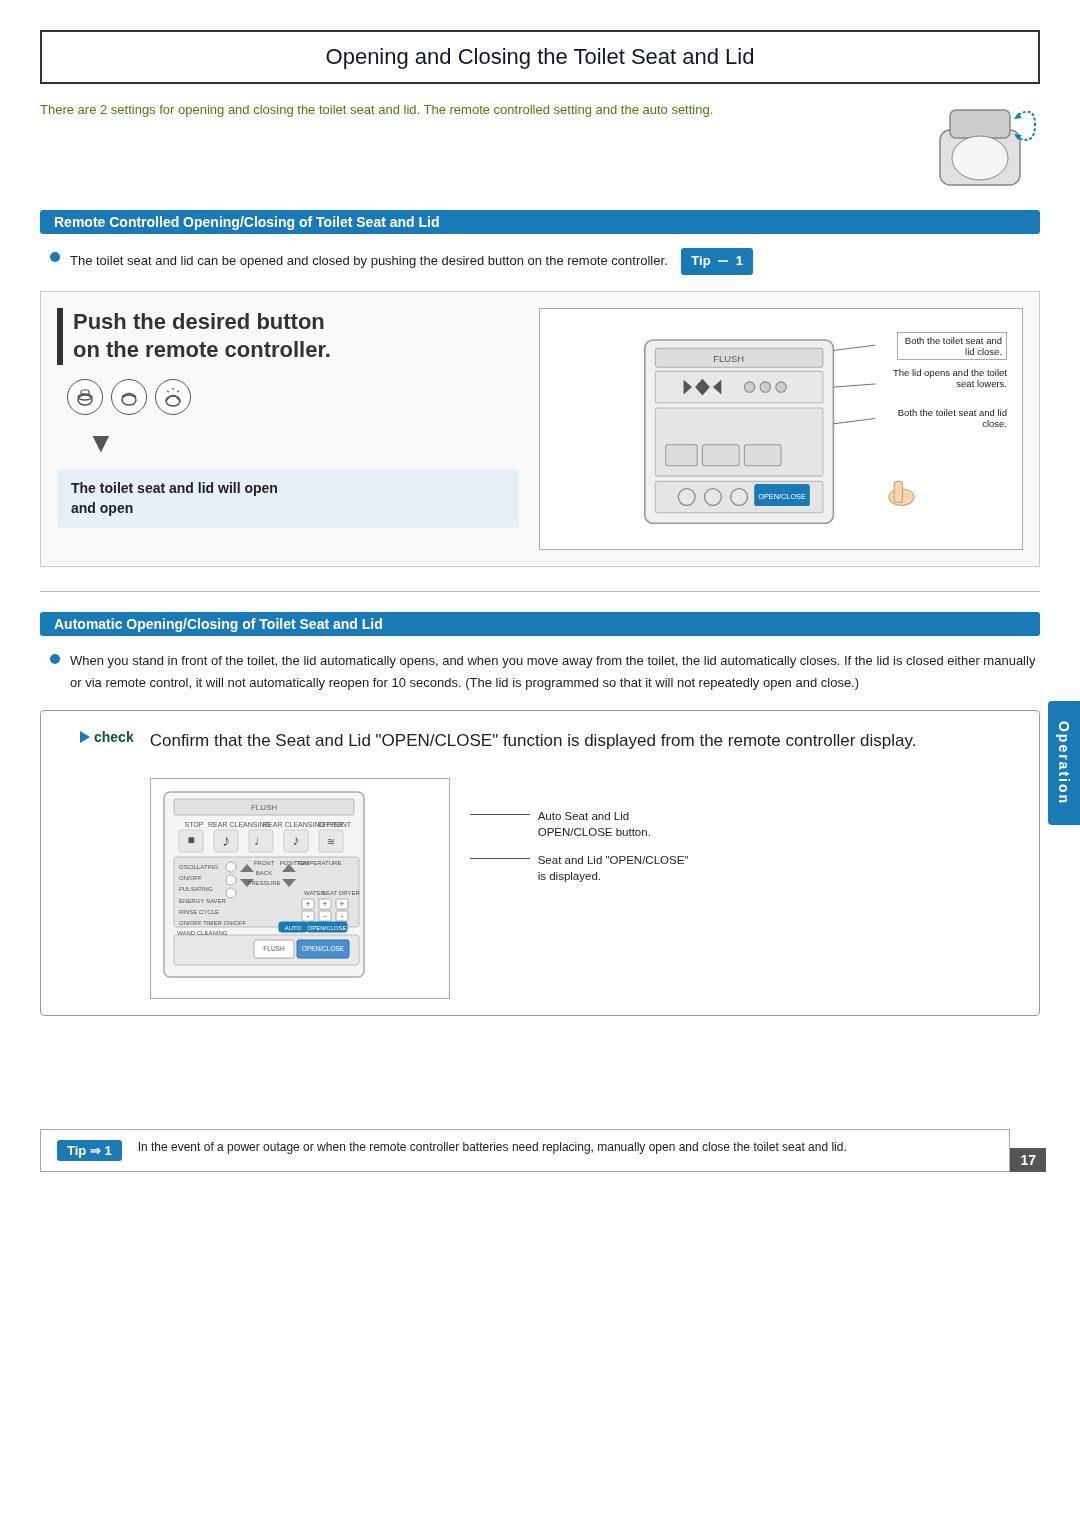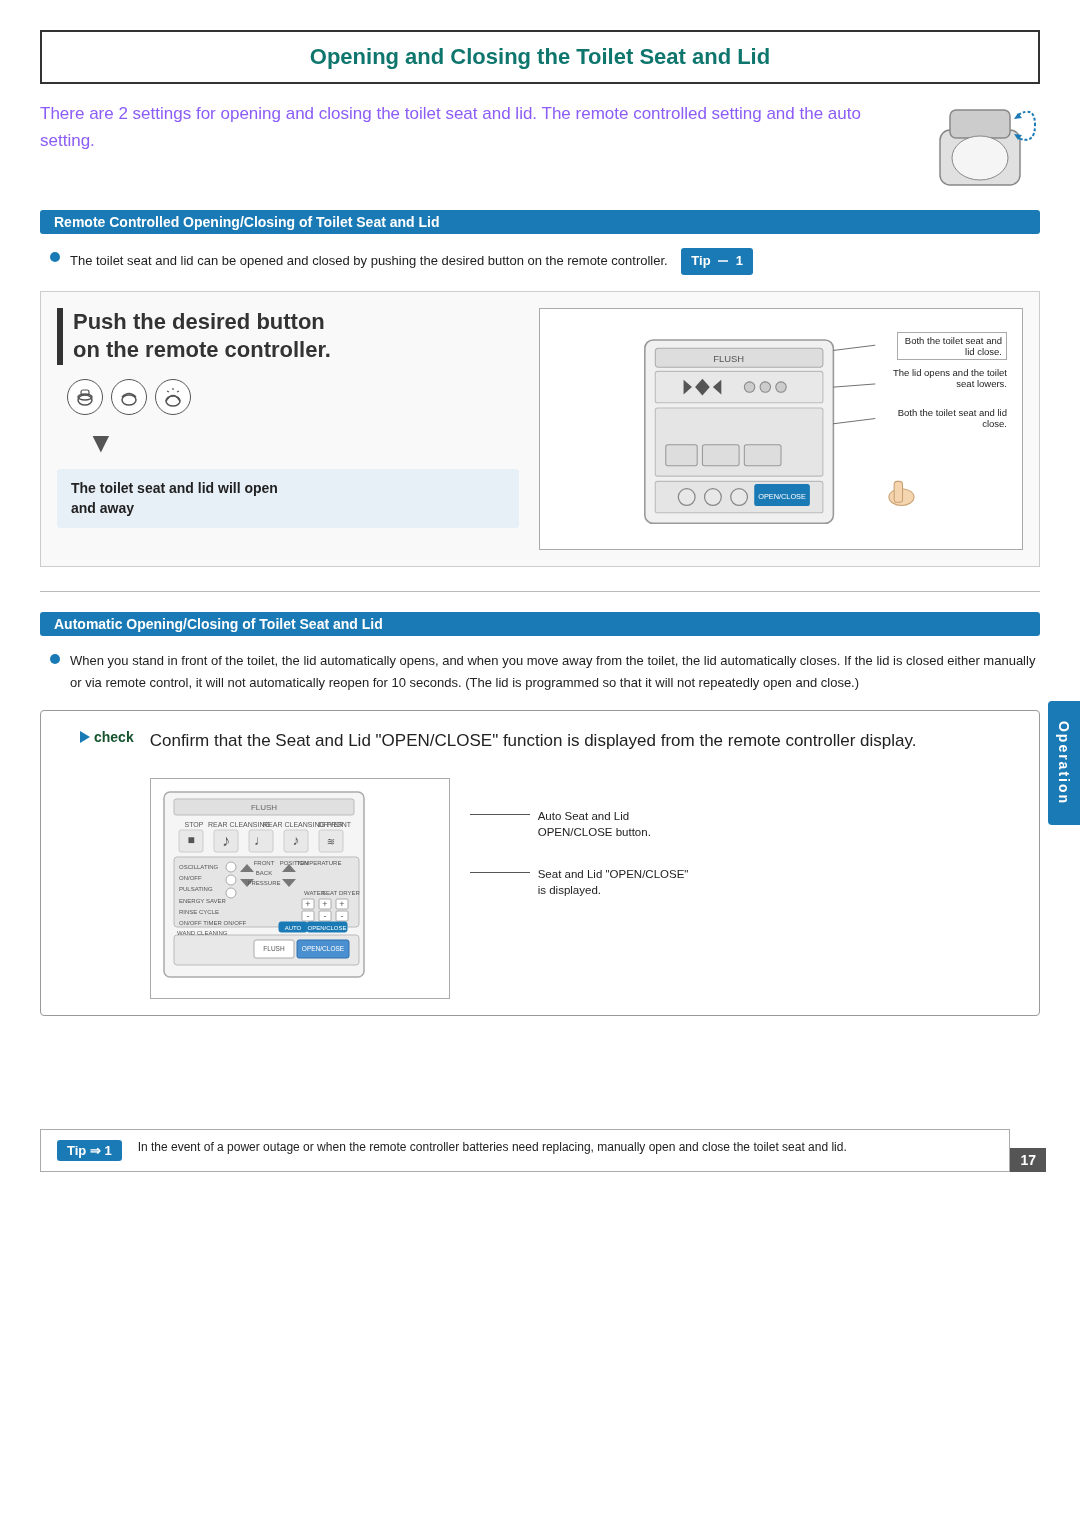--- a/index.html
+++ b/index.html
@@ -36,35 +36,35 @@
     }
     
     .page-title-box {
       border: 2px solid #333;
       text-align: center;
       padding: 12px 20px;
       margin-bottom: 16px;
     }
     .page-title-box h1 {
       font-size: 22px;
-      font-weight: bold;
-      color: #0f766e;
+      font-weight: normal;
+      color: #0f172a;
     }
     
     .intro-section {
       display: flex;
       justify-content: space-between;
       align-items: flex-start;
       margin-bottom: 20px;
     }
     .intro-text {
       flex: 1;
-      font-size: 17px;
+      font-size: 13px;
       line-height: 1.6;
-      color: #8b5cf6;
+      color: #4d7c0f;
     }
     .toilet-image {
       width: 110px;
       height: 90px;
       flex-shrink: 0;
       margin-left: 20px;
     }
     
     .section-header-blue {
       background: #1a7ab5;
@@ -217,21 +217,21 @@
       width: 300px;
       border: 1px solid #aaa;
       background: white;
       padding: 8px;
       position: relative;
     }
     .remote-annotations {
       flex: 1;
       display: flex;
       flex-direction: column;
-      gap: 26px;
+      gap: 12px;
       padding-top: 30px;
     }
     .annotation-item {
       display: flex;
       align-items: flex-start;
       gap: 8px;
       font-size: 11.5px;
       line-height: 1.4;
     }
     .annotation-line {
@@ -367,21 +367,21 @@
             <path d="M4,15 Q11,4 18,15" fill="none" stroke="#555" stroke-width="1.5"></path>
             <path d="M11,4 L11,2 M7,6 L5,5 M15,6 L17,5" stroke="#555" stroke-width="1.2"></path>
           </svg>
         </div>
       </div>
 
       <div class="arrow-down">▼</div>
 
       <div class="result-box">
         <span>The toilet seat and lid will open</span><br>
-        <span>and away</span>
+        <span>and open</span>
       </div>
     </div>
 
     <div class="push-right">
 
       <div style="position:relative; width:100%; height:220px;">
 
         <div style="position:absolute; top:2px; right:5px; font-size:9.5px; text-align:right; max-width:110px; border:1px solid #aaa; padding:2px 4px; background:white;margin-top:11px;">
           <span>Both the toilet seat and lid close.</span>
         </div>

